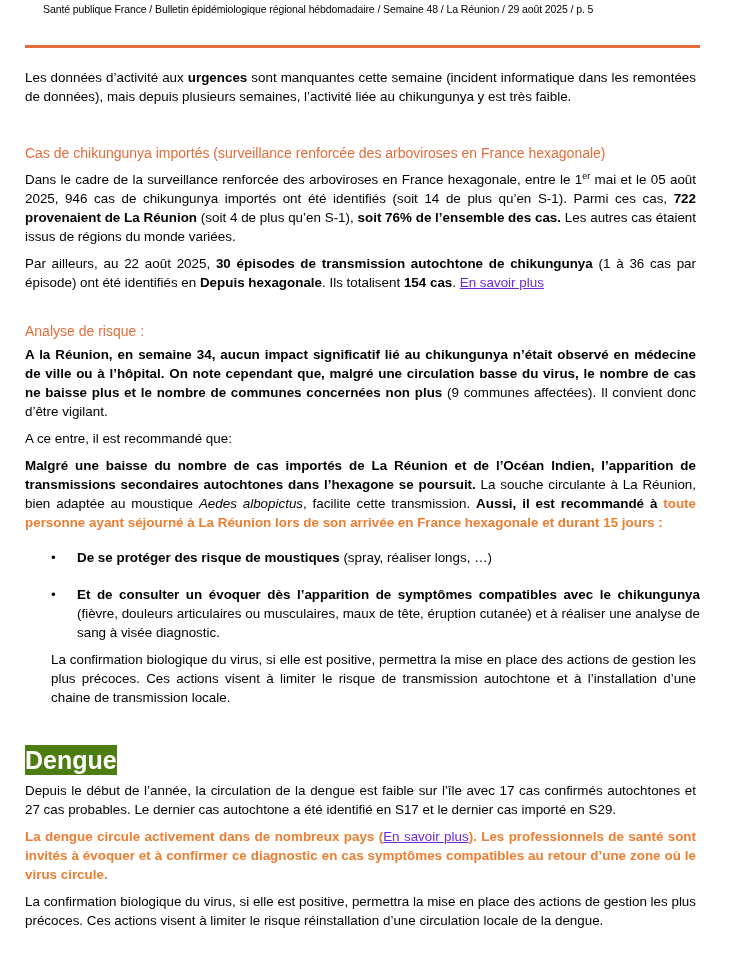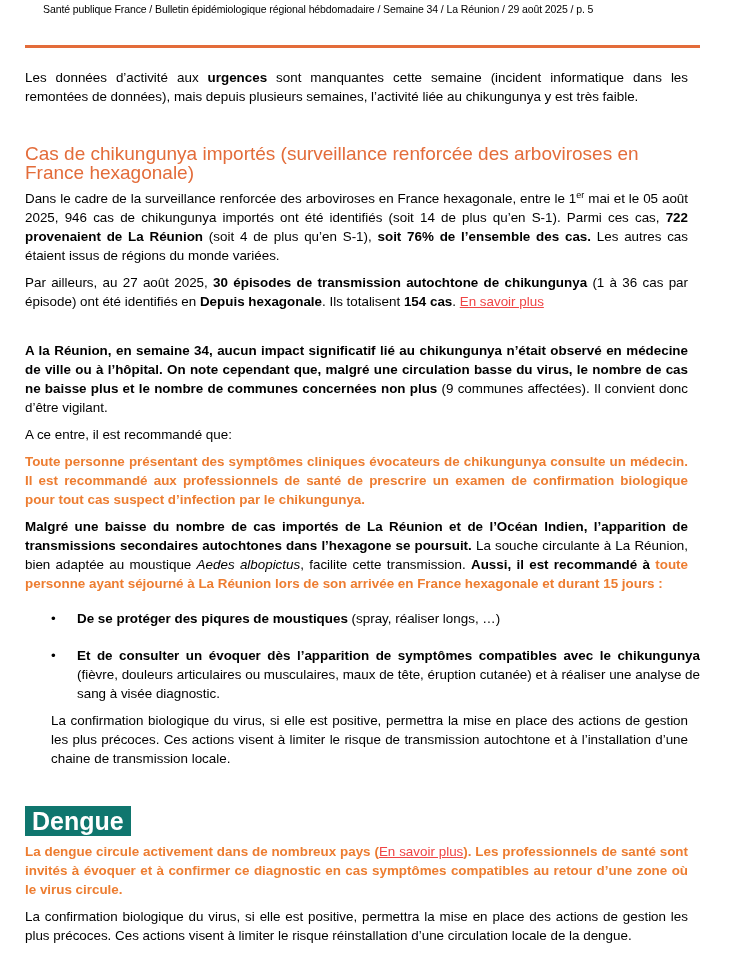--- a/index.html
+++ b/index.html
@@ -1,61 +1,62 @@
 <!DOCTYPE html>
 <html><head>
 <meta charset="utf-8">
 <style>
   html, body { margin: 0; padding: 0; background: #ffffff; }
   body { width: 734px; height: 970px; overflow: hidden; position: relative;
          font-family: "Liberation Sans", sans-serif; color: #000; }
   .header { position: absolute; left: 43px; top: 3px; font-size: 10.5px; letter-spacing: -0.1px; }
   .rule { position: absolute; left: 25px; top: 45px; width: 675px; height: 3px; background: #e36c3a; }
   .content { position: absolute; left: 25px; top: 68px; width: 675px; font-size: 13.4px; line-height: 19px; }
-  p { margin: 0 12px 8px 0; text-align: justify; }
-  .sub { color: #e36c3a; font-size: 19px; margin: 0 0 4px 0; }
+  p { margin: 0 4px 8px 0; text-align: justify; }
+  .sub { color: #e36c3a; font-size: 14px; margin: 0 0 4px 0; }
   .orange { color: #ed7d31; font-weight: bold; }
   b { font-weight: bold; }
-  a.link { color: #ef4444; text-decoration: underline; }
+  a.link { color: #6d28d9; text-decoration: underline; }
   .gap-lg { height: 30px; }
   .gap-md { height: 22px; }
   ul { margin: 0 0 8px 0; padding: 0 0 0 52px; list-style: none; }
   ul li { position: relative; margin-bottom: 18px; text-align: justify; }
   ul li .bullet { position: absolute; left: -26px; top: 0; }
   .indent { padding-left: 26px; }
-  .section-title { display: inline-block; background: #0f766e; color: #fff; font-weight: bold;
-                   font-size: 25px; line-height: 30px; padding: 0 7px; margin: 0 0 6px 0; }
+  .section-title { display: inline-block; background: #4d7c0f; color: #fff; font-weight: bold;
+                   font-size: 25px; line-height: 30px; padding: 0 0; margin: 0 0 6px 0; }
 </style>
 </head>
 <body>
 
-<div class="header">Santé publique France / Bulletin épidémiologique régional hébdomadaire / Semaine 34 / La Réunion / 29 août 2025 / p. 5</div>
+<div class="header">Santé publique France / Bulletin épidémiologique régional hébdomadaire / Semaine 48 / La Réunion / 29 août 2025 / p. 5</div>
 <div class="rule"></div>
 
 <div class="content">
 
   <p><span>Les données d’activité aux </span><b>urgences</b><span> sont manquantes cette semaine (incident informatique dans les remontées de données), mais depuis plusieurs semaines, l’activité liée au chikungunya y est très faible.</span></p>
 
   <div class="gap-lg"></div>
 
   <div class="sub">Cas de chikungunya importés (surveillance renforcée des arboviroses en France hexagonale)</div>
   <p><span>Dans le cadre de la surveillance renforcée des arboviroses en France hexagonale, entre le 1</span><sup style="font-size:9px">er</sup><span> mai et le 05 août 2025, 946 cas de chikungunya importés ont été identifiés (soit 14 de plus qu’en S-1). Parmi ces cas, </span><b>722 provenaient de La Réunion</b><span> (soit 4 de plus qu’en S-1), </span><b>soit 76% de l’ensemble des cas.</b><span> Les autres cas étaient issus de régions du monde variées.</span></p>
-  <p><span>Par ailleurs, au 27 août 2025, </span><b>30 épisodes de transmission autochtone de chikungunya</b><span> (1 à 36 cas par épisode) ont été identifiés en </span><b>Depuis hexagonale</b><span>. Ils totalisent </span><b>154 cas</b><span>. </span><a class="link" href="#">En savoir plus</a></p>
+  <p><span>Par ailleurs, au 22 août 2025, </span><b>30 épisodes de transmission autochtone de chikungunya</b><span> (1 à 36 cas par épisode) ont été identifiés en </span><b>Depuis hexagonale</b><span>. Ils totalisent </span><b>154 cas</b><span>. </span><a class="link" href="#">En savoir plus</a></p>
 
   <div class="gap-md"></div>
 
+  <div class="sub">Analyse de risque :</div>
   <p><b>A la Réunion, en semaine 34, aucun impact significatif lié au chikungunya n’était observé en médecine de ville ou à l’hôpital. On note cependant que, malgré une circulation basse du virus, le nombre de cas ne baisse plus et le nombre de communes concernées non plus</b><span> (9 communes affectées). Il convient donc d’être vigilant.</span></p>
   <p>A ce entre, il est recommandé que:</p>
-  <p class="orange">Toute personne présentant des symptômes cliniques évocateurs de chikungunya consulte un médecin. Il est recommandé aux professionnels de santé de prescrire un examen de confirmation biologique pour tout cas suspect d’infection par le chikungunya.</p>
   <p><b>Malgré une baisse du nombre de cas importés de La Réunion et de l’Océan Indien, l’apparition de transmissions secondaires autochtones dans l’hexagone se poursuit.</b><span> La souche circulante à La Réunion, bien adaptée au moustique </span><i>Aedes albopictus</i><span>, facilite cette transmission. </span><b>Aussi, il est recommandé à </b><span class="orange">toute personne ayant séjourné à La Réunion lors de son arrivée en France hexagonale et durant 15 jours :</span></p>
 
   <ul style="margin-top:16px">
-    <li><span class="bullet">•</span><b>De se protéger des piqures de moustiques</b><span> (spray, réaliser longs, …)</span></li>
+    <li><span class="bullet">•</span><b>De se protéger des risque de moustiques</b><span> (spray, réaliser longs, …)</span></li>
     <li style="margin-bottom:6px"><span class="bullet">•</span><b>Et de consulter un évoquer dès l’apparition de symptômes compatibles avec le chikungunya</b><span> (fièvre, douleurs articulaires ou musculaires, maux de tête, éruption cutanée) et à réaliser une analyse de sang à visée diagnostic.</span></li>
   </ul>
   <p class="indent">La confirmation biologique du virus, si elle est positive, permettra la mise en place des actions de gestion les plus précoces. Ces actions visent à limiter le risque de transmission autochtone et à l’installation d’une chaine de transmission locale.</p>
 
   <div class="gap-lg"></div>
 
   <div class="section-title">Dengue</div>
+  <p>Depuis le début de l’année, la circulation de la dengue est faible sur l’île avec 17 cas confirmés autochtones et 27 cas probables. Le dernier cas autochtone a été identifié en S17 et le dernier cas importé en S29.</p>
   <p class="orange"><span>La dengue circule activement dans de nombreux pays (</span><a class="link" href="#" style="font-weight:normal">En savoir plus</a><span>). Les professionnels de santé sont invités à évoquer et à confirmer ce diagnostic en cas symptômes compatibles au retour d’une zone où le virus circule.</span></p>
   <p>La confirmation biologique du virus, si elle est positive, permettra la mise en place des actions de gestion les plus précoces. Ces actions visent à limiter le risque réinstallation d’une circulation locale de la dengue.</p>
 </div>
 
 </body></html>

